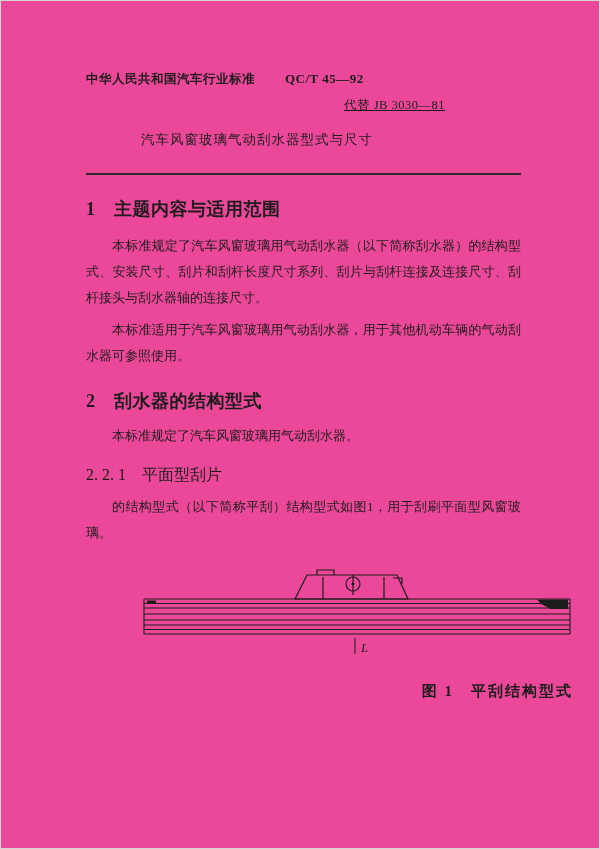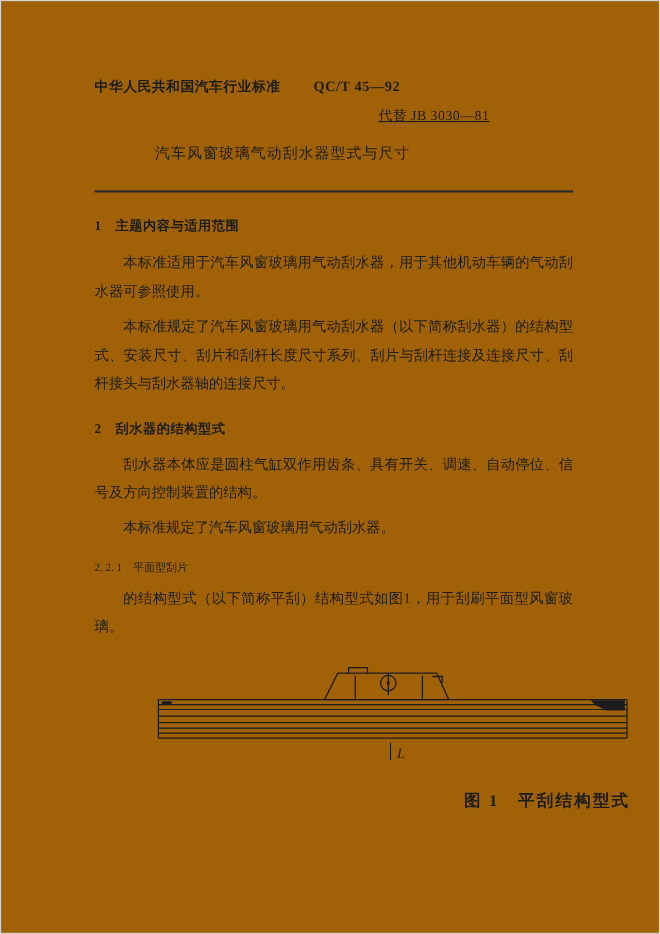--- a/index.html
+++ b/index.html
@@ -1,21 +1,21 @@
 <!DOCTYPE html>
 <html><head>
 <meta charset="utf-8">
 <style>
   html, body { margin: 0; padding: 0; background: #ededed; }
   .page {
     position: relative;
     width: 600px;
     height: 849px;
     margin: 0 auto;
-    background: #a16207;
+    background: #ec4899;
     border: 1px solid #d6d6d6;
     box-sizing: border-box;
     font-family: "Liberation Serif", "DejaVu Serif", serif;
     color: #1c1c1c;
     overflow: hidden;
   }
   .content {
     padding: 70px 78px 0 85px;
   }
   
@@ -47,27 +47,27 @@
     letter-spacing: 1px;
   }
   .title-rule {
     border: 0;
     border-top: 2px solid #2b2b2b;
     margin: 24px 0 0 0;
   }
   
   .h-sec {
     font-weight: bold;
-    font-size: 12px;
+    font-size: 18px;
     letter-spacing: 0.5px;
   }
   .h1-sec { margin: 22px 0 12px 0; }
   .h2-sec { margin: 20px 0 10px 0; }
   .h3-sec { margin: 16px 0 8px 0; }
-  .h4-sec { font-size: 10px; margin: 16px 0 8px 0; font-weight: normal; }
+  .h4-sec { font-size: 16px; margin: 16px 0 8px 0; font-weight: normal; }
   .para {
     font-size: 13px;
     line-height: 26px;
     text-indent: 2em;
     text-align: justify;
     margin: 2px 0 6px 0;
   }
   
   .figure-wrap {
     margin: 22px 0 0 55px;
@@ -90,26 +90,25 @@
 
     <div class="hdr-row">
       <span class="hdr-org">中华人民共和国汽车行业标准</span>
       <span class="hdr-code">QC/T 45—92</span>
     </div>
     <div class="hdr-replaces">代替 JB 3030—81</div>
     <div class="doc-title">汽车风窗玻璃气动刮水器型式与尺寸</div>
     <hr class="title-rule">
 
     <div class="h-sec h1-sec">1　主题内容与适用范围</div>
+    <p class="para">本标准规定了汽车风窗玻璃用气动刮水器（以下简称刮水器）的结构型式、安装尺寸、刮片和刮杆长度尺寸系列、刮片与刮杆连接及连接尺寸、刮杆接头与刮水器轴的连接尺寸。</p>
     <p class="para">本标准适用于汽车风窗玻璃用气动刮水器，用于其他机动车辆的气动刮水器可参照使用。</p>
-    <p class="para">本标准规定了汽车风窗玻璃用气动刮水器（以下简称刮水器）的结构型式、安装尺寸、刮片和刮杆长度尺寸系列、刮片与刮杆连接及连接尺寸、刮杆接头与刮水器轴的连接尺寸。</p>
 
     <div class="h-sec h2-sec">2　刮水器的结构型式</div>
 
-    <p class="para">刮水器本体应是圆柱气缸双作用齿条、具有开关、调速、自动停位、信号及方向控制装置的结构。</p>
 
     <p class="para">本标准规定了汽车风窗玻璃用气动刮水器。</p>
 
     <div class="h4-sec">2. 2. 1　平面型刮片</div>
     <p class="para">的结构型式（以下简称平刮）结构型式如图1，用于刮刷平面型风窗玻璃。</p>
 
     <div class="figure-wrap">
       <svg class="figure-svg" width="432" height="96" viewBox="0 0 432 96">
         <g stroke="#1c1c1c" stroke-width="1.2" fill="none">
           <path d="M166,7 L256,7 L267,31 L154,31 Z"></path>

